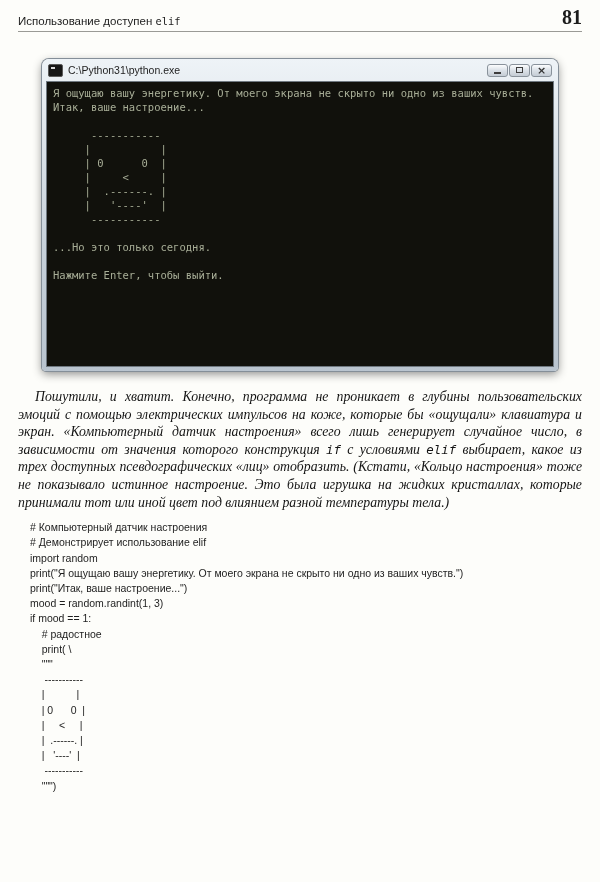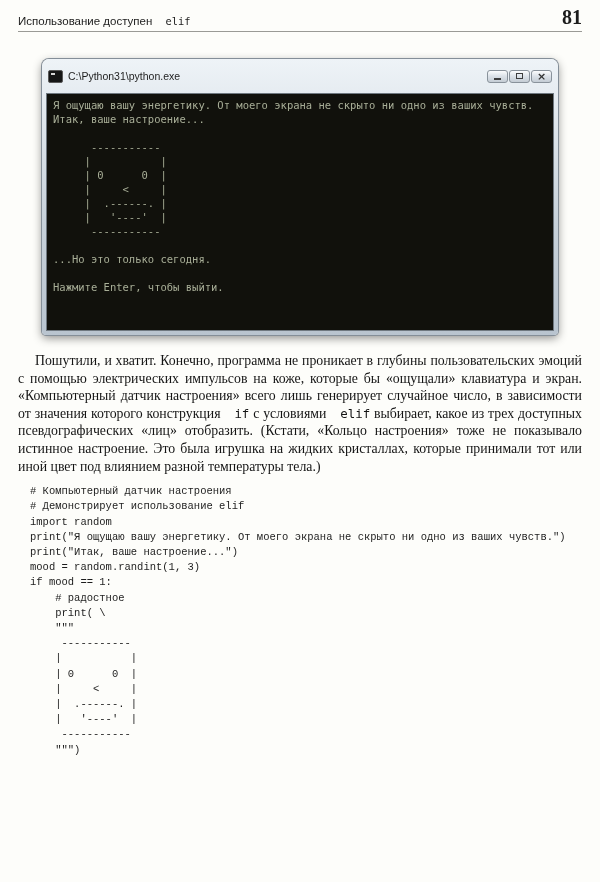--- a/index.html
+++ b/index.html
@@ -29,21 +29,21 @@
   .console-window{
     width:516px;
     margin:27px auto 0 auto;
     border-radius:7px 7px 4px 4px;
     background:linear-gradient(#eef3f7,#c7d1da 60%,#b9c4cf);
     padding:0 4px 4px 4px;
     box-shadow:0 0 0 1px #848e98, 0 3px 10px rgba(0,0,0,0.45);
     box-sizing:border-box;
   }
   .titlebar{
-    height:34px;display:flex;align-items:center;gap:5px;
+    height:22px;display:flex;align-items:center;gap:5px;
     padding:0 2px;
     font-family:"Liberation Sans", sans-serif;
     font-size:10.5px;color:#1e1e1e;
   }
   .app-icon{
     width:13px;height:11px;flex:0 0 auto;
     background:#161616;border:1px solid #5a5a5a;border-radius:2px;
     position:relative;
   }
   .app-icon::before{
@@ -61,21 +61,21 @@
   .glyph-min{width:7px;height:2px;background:#3d3d3d;margin-top:5px;}
   .glyph-max{width:7px;height:6px;border:1px solid #3d3d3d;box-sizing:border-box;}
   .glyph-close{line-height:1;}
   .glyph-close::before{
     content:"\00d7";
     font-family:"DejaVu Sans", sans-serif;
     font-weight:bold;font-size:11px;color:#333;
   }
   .console-output{
     margin:0;
-    height:238px;
+    height:286px;
     background:#11110c;
     border:1px solid #6f7880;
     color:#a8ae97;
     font-family:"DejaVu Sans Mono","Liberation Mono",monospace;
     font-size:10.5px;line-height:14px;
     padding:4px 6px;
     white-space:pre;overflow:hidden;
     box-sizing:border-box;
   }
 
@@ -86,34 +86,33 @@
     font-family:"Liberation Sans", sans-serif;
     font-size:11.5px;line-height:14px;color:#111;
   }
 
   
   .body-text{
     margin:17px 18px 0 18px;
     font-size:13.8px;line-height:17.6px;
     text-align:justify;
   }
-  .body-text p{margin:0;text-indent:17px;}
+  .body-text p{margin:0;text-indent:17px;font-style:italic;}
   .body-text p + p{margin-top:1px;}
 
   .seg-bold{font-weight:bold;}
   .seg-mono{
     font-family:"DejaVu Sans Mono","Liberation Mono",monospace;
     font-size:0.90em;
-    margin-left:10px;
   }
 
   
   .code-listing{
     margin:9px 0 0 30px;
-    font-family:Liberation Mono, monospace;
+    font-family:Liberation Sans, sans-serif;
     font-size:10.5px;line-height:15.2px;
     color:#1d1d1d;
     white-space:pre;
   }
 </style>
 </head>
 <body>
 
 <div class="page">
 

